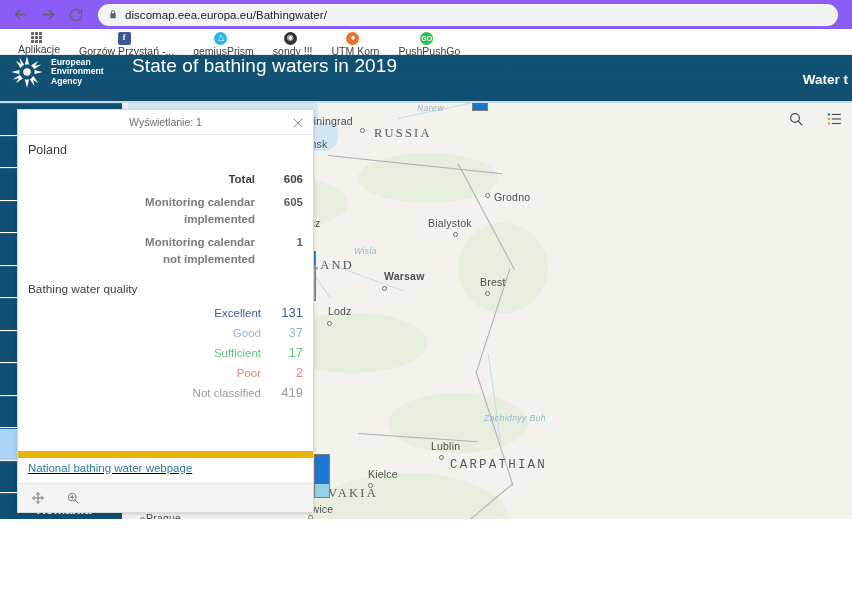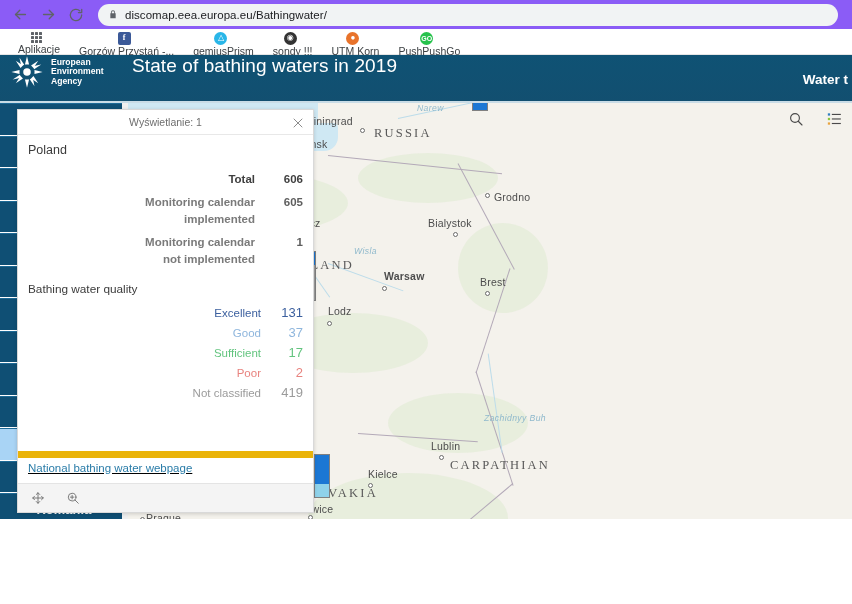--- a/index.html
+++ b/index.html
@@ -558,21 +558,21 @@
         <div class="river" style="left:270px;top:15px;width:80px;transform:rotate(-12deg);"></div>
         <div class="river" style="left:360px;top:250px;width:100px;transform:rotate(82deg);"></div>
 
       </div>
 
       <div id="map-labels">
           <div class="map-label country" style="left: 246px; top: 23px;">RUSSIA</div>
           <div class="map-label country" style="left: 162px; top: 155px;">POLAND</div>
           <div class="map-label country" style="left: 38px; top: 329px;">CZECHIA</div>
           <div class="map-label country" style="left: 170px; top: 383px;">SLOVAKIA</div>
-          <div class="map-label country" style="left: 322px; top: 355px;">CARPATHIAN</div>
+          <div class="map-label country" style="left: 322px; top: 355px; font-family: Liberation Mono, monospace;">CARPATHIAN</div>
           <div class="map-label city" style="left: 170px; top: 12px;">Kaliningrad</div>
           <div class="city-dot" style="left: 232px; top: 25px;"></div>
           <div class="map-label city" style="left: 162px; top: 35px;">Gdansk</div>
           <div class="city-dot" style="left: 168px; top: 51px;"></div>
           <div class="map-label city" style="left: 20px; top: 97px;">Szczecin</div>
           <div class="city-dot" style="left: 17px; top: 112px;"></div>
           <div class="map-label city" style="left: 140px; top: 114px;">Bydgoszcz</div>
           <div class="city-dot" style="left: 143px; top: 130px;"></div>
           <div class="map-label city" style="left: 88px; top: 159px;">Poznan</div>
           <div class="city-dot" style="left: 104px; top: 174px;"></div>

